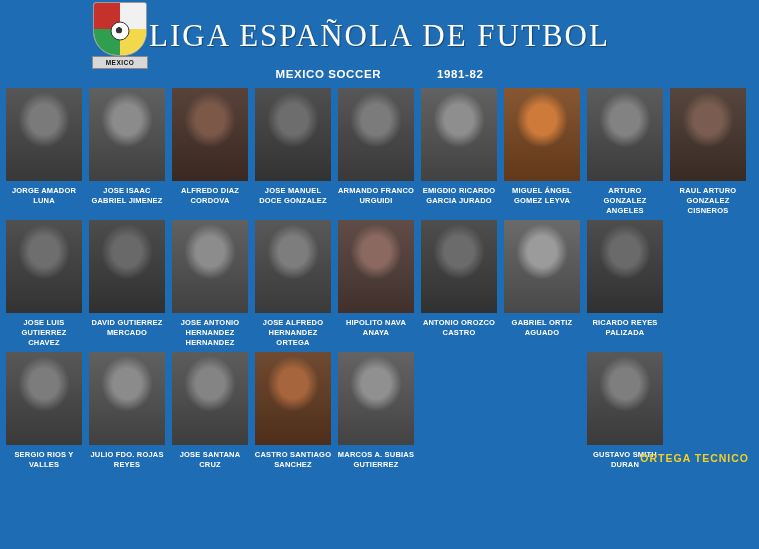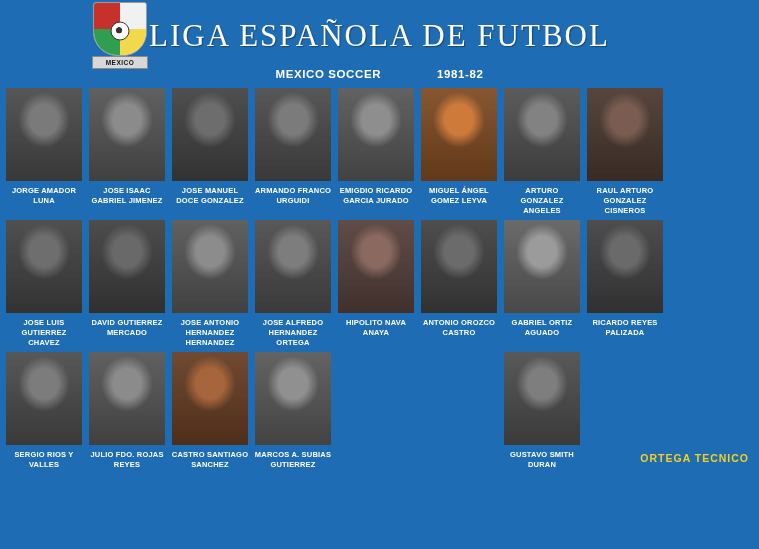--- a/index.html
+++ b/index.html
@@ -196,20 +196,26 @@
         <div class="caption">JORGE AMADOR LUNA</div>
       </div>
       <div class="cell">
         <div class="photo">
             <div class="face" style="background: radial-gradient(34% 30% at 50% 34%, rgb(138, 138, 138) 0%, rgb(138, 138, 138) 55%, rgba(0, 0, 0, 0.35) 100%), linear-gradient(rgba(255, 255, 255, 0.1) 0%, rgba(0, 0, 0, 0.25) 100%), rgb(138, 138, 138); filter: contrast(1.05);"></div>
           </div>
         <div class="caption">JOSE ISAAC GABRIEL JIMENEZ</div>
       </div>
       <div class="cell">
         <div class="photo">
+            <div class="face" style="background: radial-gradient(34% 30% at 50% 34%, rgb(124, 90, 76) 0%, rgb(124, 90, 76) 55%, rgba(0, 0, 0, 0.35) 100%), linear-gradient(rgba(255, 255, 255, 0.1) 0%, rgba(0, 0, 0, 0.25) 100%), rgb(124, 90, 76); filter: contrast(1.05);"></div>
+          </div>
+        <div class="caption">ALFREDO DIAZ CORDOVA</div>
+      </div>
+      <div class="cell">
+        <div class="photo">
             <div class="face" style="background: radial-gradient(34% 30% at 50% 34%, rgb(110, 110, 110) 0%, rgb(110, 110, 110) 55%, rgba(0, 0, 0, 0.35) 100%), linear-gradient(rgba(255, 255, 255, 0.1) 0%, rgba(0, 0, 0, 0.25) 100%), rgb(110, 110, 110); filter: contrast(1.05);"></div>
           </div>
         <div class="caption">JOSE MANUEL DOCE GONZALEZ</div>
       </div>
       <div class="cell">
         <div class="photo">
             <div class="face" style="background: radial-gradient(34% 30% at 50% 34%, rgb(123, 123, 123) 0%, rgb(123, 123, 123) 55%, rgba(0, 0, 0, 0.35) 100%), linear-gradient(rgba(255, 255, 255, 0.1) 0%, rgba(0, 0, 0, 0.25) 100%), rgb(123, 123, 123); filter: contrast(1.05);"></div>
           </div>
         <div class="caption">ARMANDO FRANCO URGUIDI</div>
       </div>
@@ -295,20 +301,26 @@
         <div class="photo">
             <div class="face" style="background: radial-gradient(34% 30% at 50% 34%, rgb(124, 124, 124) 0%, rgb(124, 124, 124) 55%, rgba(0, 0, 0, 0.35) 100%), linear-gradient(rgba(255, 255, 255, 0.1) 0%, rgba(0, 0, 0, 0.25) 100%), rgb(124, 124, 124); filter: contrast(1.05);"></div>
           </div>
         <div class="caption">SERGIO RIOS Y VALLES</div>
       </div>
       <div class="cell">
         <div class="photo">
             <div class="face" style="background: radial-gradient(34% 30% at 50% 34%, rgb(138, 138, 138) 0%, rgb(138, 138, 138) 55%, rgba(0, 0, 0, 0.35) 100%), linear-gradient(rgba(255, 255, 255, 0.1) 0%, rgba(0, 0, 0, 0.25) 100%), rgb(138, 138, 138); filter: contrast(1.05);"></div>
           </div>
         <div class="caption">JULIO FDO. ROJAS REYES</div>
+      </div>
+      <div class="cell">
+        <div class="photo">
+            <div class="face" style="background: radial-gradient(34% 30% at 50% 34%, rgb(132, 132, 132) 0%, rgb(132, 132, 132) 55%, rgba(0, 0, 0, 0.35) 100%), linear-gradient(rgba(255, 255, 255, 0.1) 0%, rgba(0, 0, 0, 0.25) 100%), rgb(132, 132, 132); filter: contrast(1.05);"></div>
+          </div>
+        <div class="caption">JOSE SANTANA CRUZ</div>
       </div>
       <div class="cell">
         <div class="photo">
             <div class="face" style="background: radial-gradient(34% 30% at 50% 34%, rgb(164, 102, 63) 0%, rgb(164, 102, 63) 55%, rgba(0, 0, 0, 0.35) 100%), linear-gradient(rgba(255, 255, 255, 0.1) 0%, rgba(0, 0, 0, 0.25) 100%), rgb(164, 102, 63); filter: contrast(1.05);"></div>
           </div>
         <div class="caption">CASTRO SANTIAGO SANCHEZ</div>
       </div>
       <div class="cell">
         <div class="photo">
             <div class="face" style="background: radial-gradient(34% 30% at 50% 34%, rgb(143, 143, 143) 0%, rgb(143, 143, 143) 55%, rgba(0, 0, 0, 0.35) 100%), linear-gradient(rgba(255, 255, 255, 0.1) 0%, rgba(0, 0, 0, 0.25) 100%), rgb(143, 143, 143); filter: contrast(1.05);"></div>

